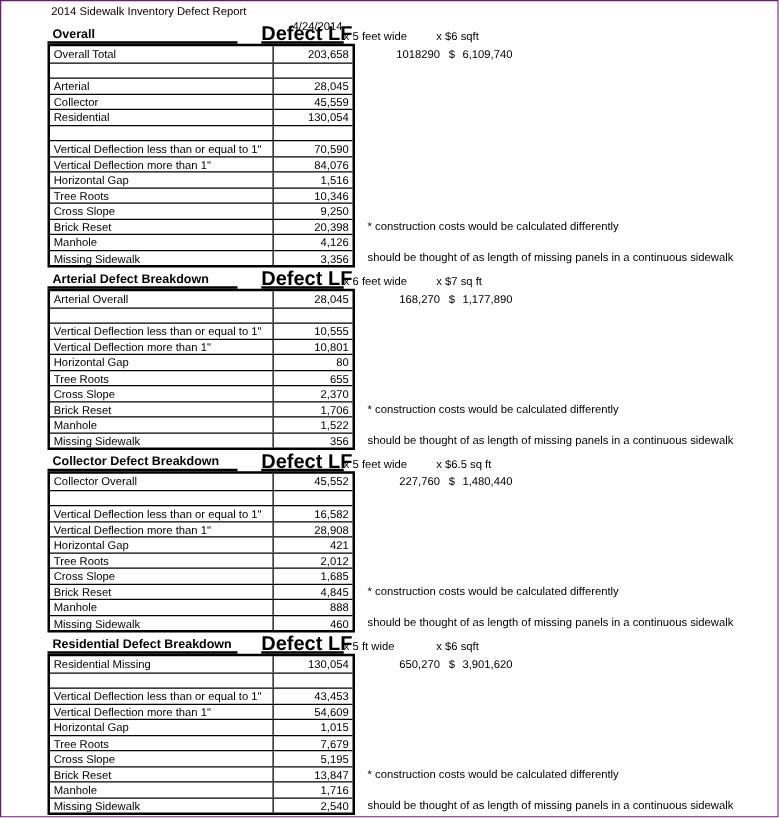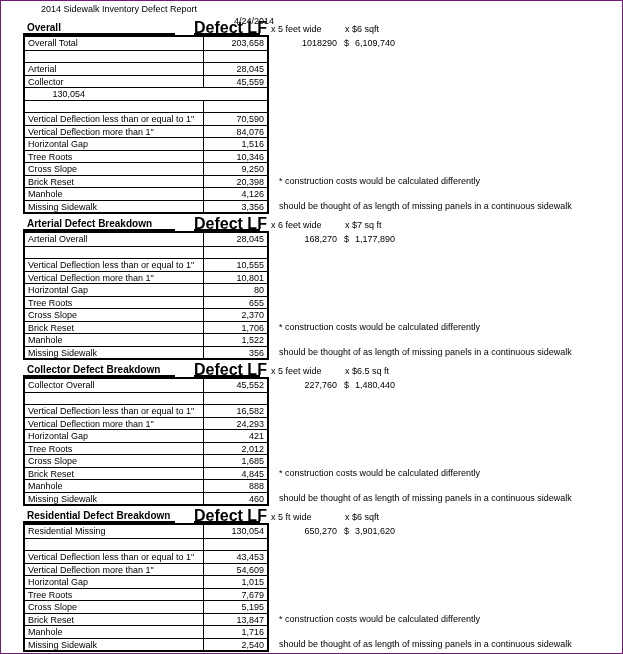--- a/index.html
+++ b/index.html
@@ -5,27 +5,27 @@
   * { margin:0; padding:0; box-sizing:border-box; }
   html,body { background:#fff; }
   .page {
     width:623px; height:654px; background:#ffffff;
     border:1px solid #701a75; position:relative; overflow:hidden;
     font-family:"Liberation Sans", sans-serif; font-size:9px; color:#000;
   }
   .title-bar { position:relative; height:22px; }
   .page-title { position:absolute; left:40px; top:3px; white-space:nowrap; }
   .page-date  { position:absolute; left:233px; top:3px; white-space:nowrap;margin-top:12px; }
-  .report-tables { padding-left:22px; }
+  .report-tables { padding-left:37px; }
   .tbl { position:relative; width:580px; margin-bottom:5px; }
   .tbl-head { display:flex; align-items:flex-end; height:12px; line-height:11px; white-space:nowrap; }
   .head-label { width:152px; padding-left:4px; font-weight:bold; font-size:10px; border-bottom:2px solid #000; overflow:hidden; }
   .head-gap { width:19px; }
   .head-lf { width:66px; font-weight:bold; font-size:16px; border-bottom:2px solid #000; text-align:center; }
-  .head-wide { margin-left:11px; width:74px; }
+  .head-wide { width:74px; }
   .head-rate { }
   .tbl-box { border:2px solid #000; width:246px; }
   .row { display:flex; height:12.5px; border-top:1px solid #000; }
   .row:first-child { border-top:none; }
   .cell-label { flex:1; padding-left:3px; border-right:1px solid #000; overflow:hidden; white-space:nowrap; line-height:12px; }
   .cell-value { width:63px; text-align:right; padding-right:3px; line-height:12px; }
   .calc { position:absolute; left:256px; top:14px; line-height:12px; white-space:nowrap; }
   .calc-lf { display:inline-block; width:58px; text-align:right; }
   .calc-dollar { display:inline-block; margin-left:7px; }
   .calc-amt { display:inline-block; width:46px; text-align:right; }
@@ -61,20 +61,21 @@
           </div>
           <div class="row">
             <span class="cell-label">Arterial</span>
             <span class="cell-value">28,045</span>
           </div>
           <div class="row">
             <span class="cell-label">Collector</span>
             <span class="cell-value">45,559</span>
           </div>
           <div class="row">
+            <span class="cell-label">Residential</span>
             <span class="cell-value">130,054</span>
           </div>
           <div class="row">
             <span class="cell-label"></span>
             <span class="cell-value"></span>
           </div>
           <div class="row">
             <span class="cell-label">Vertical Deflection less than or equal to 1"</span>
             <span class="cell-value">70,590</span>
           </div>
@@ -181,21 +182,21 @@
           <div class="row">
             <span class="cell-label"></span>
             <span class="cell-value"></span>
           </div>
           <div class="row">
             <span class="cell-label">Vertical Deflection less than or equal to 1"</span>
             <span class="cell-value">16,582</span>
           </div>
           <div class="row">
             <span class="cell-label">Vertical Deflection more than 1"</span>
-            <span class="cell-value">24,293</span>
+            <span class="cell-value">28,908</span>
           </div>
           <div class="row">
             <span class="cell-label">Horizontal Gap</span>
             <span class="cell-value">421</span>
           </div>
           <div class="row">
             <span class="cell-label">Tree Roots</span>
             <span class="cell-value">2,012</span>
           </div>
           <div class="row">

